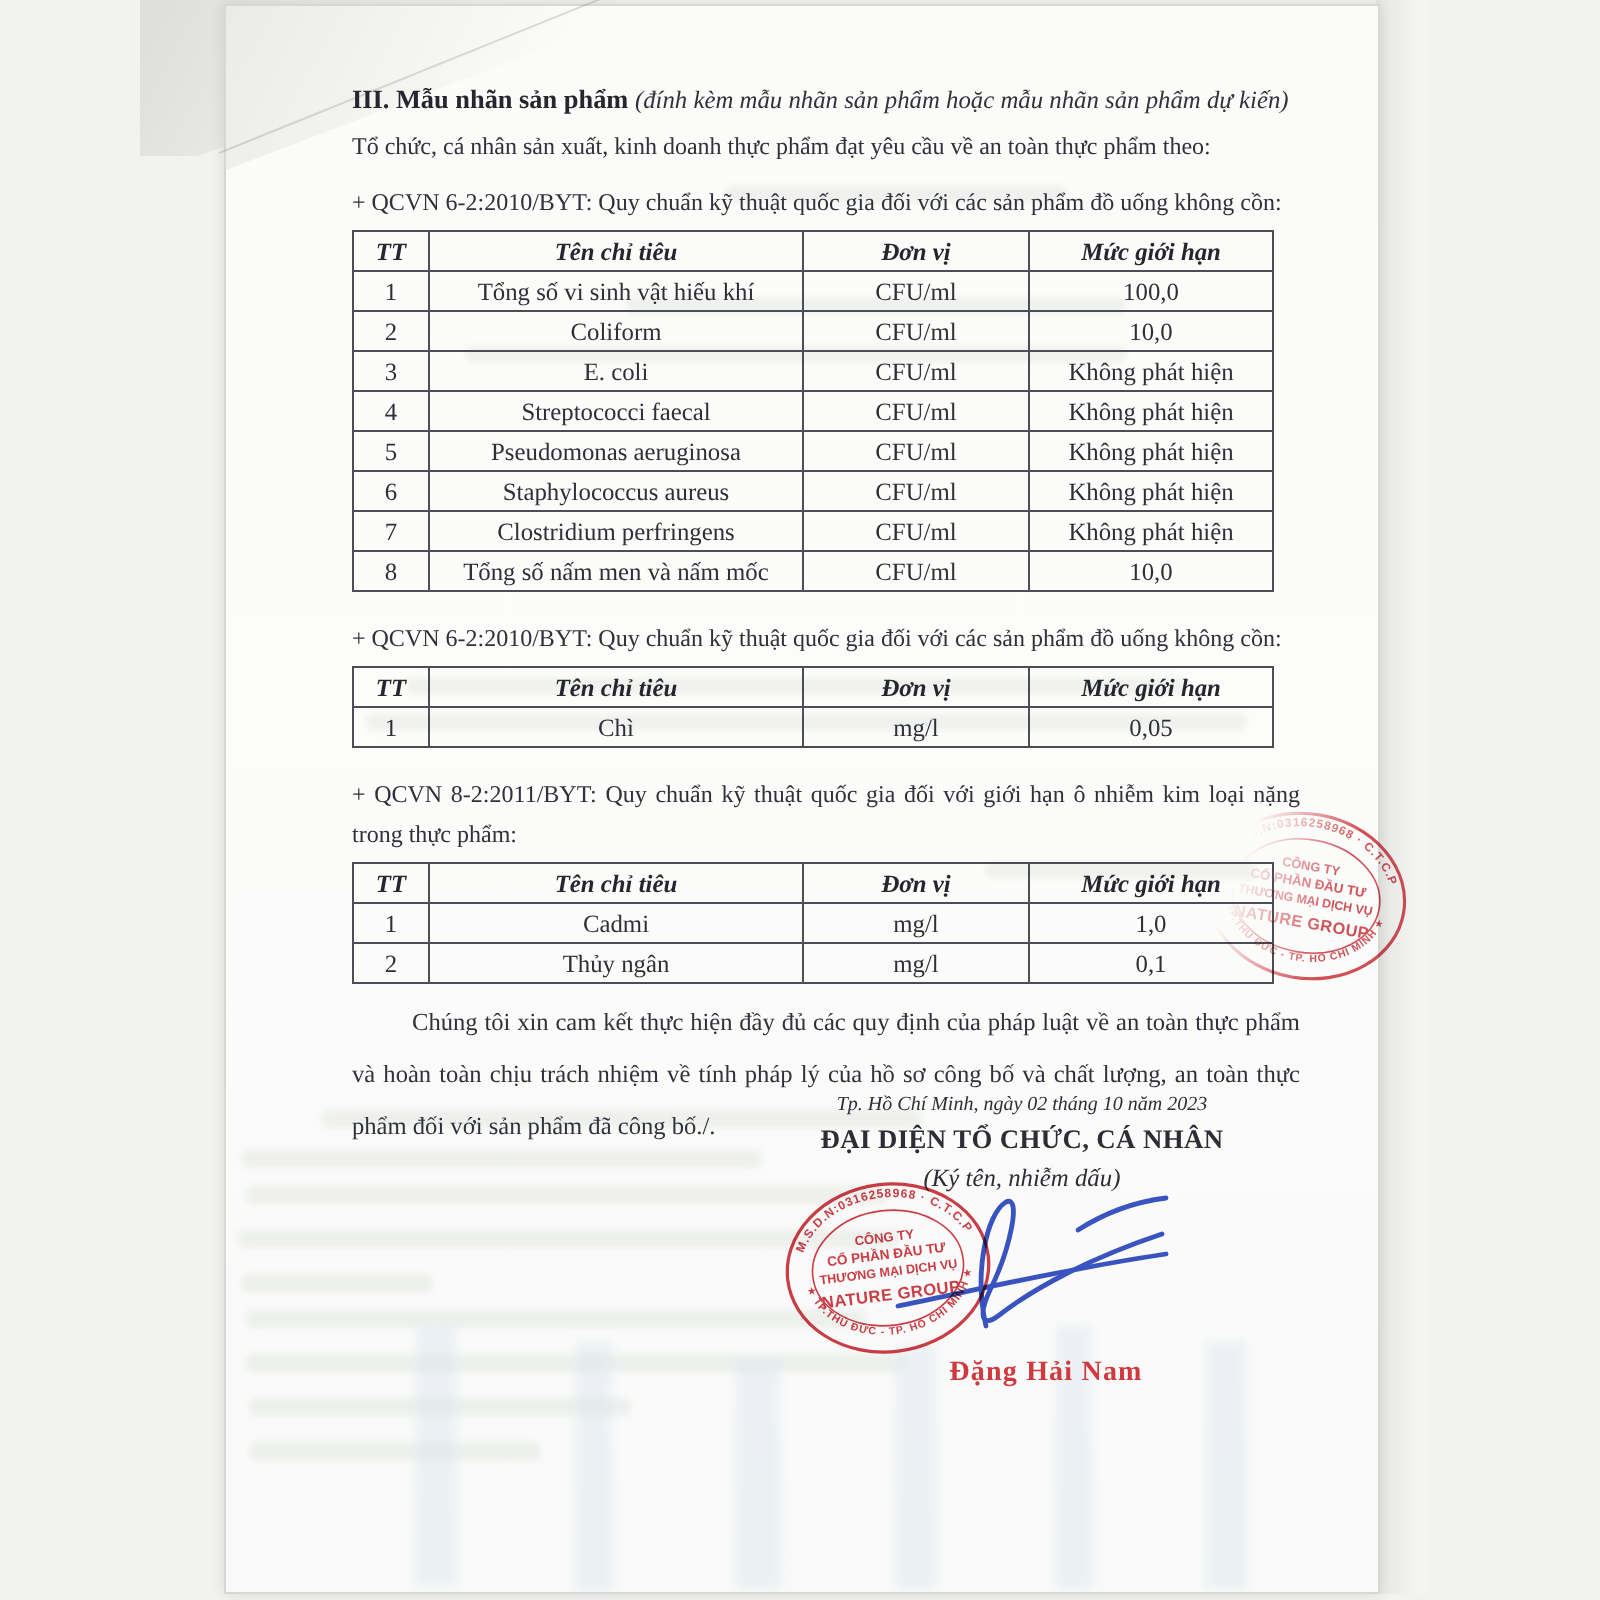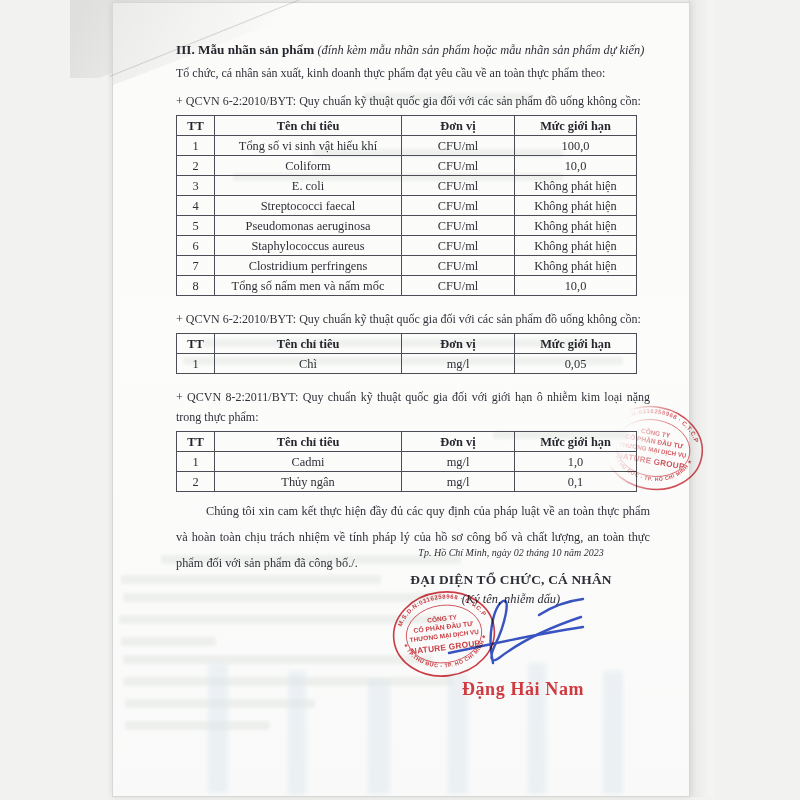--- a/index.html
+++ b/index.html
@@ -58,38 +58,38 @@
   .std-heading{margin:9px 0 4px;text-align:justify;line-height:20px;}
   .std-section + .std-section .std-heading{margin-top:13px;}
   table.std-table{
     border-collapse:collapse;width:460px;table-layout:fixed;
     font-size:12.4px;color:#2e2f37;
   }
   table.std-table th,table.std-table td{
     border:1px solid #4d4e55;height:19px;line-height:14px;
     padding:0 2px;overflow:hidden;white-space:nowrap;
   }
-  table.std-table th{font-weight:bold;text-align:center;color:#26272e;}
+  table.std-table th{font-weight:bold;text-align:center;color:#26272e;font-style:italic;}
   td.c0,td.c2,td.c3{text-align:center;}
   td.c1{text-align:center;padding-left:9px;}
   .commitment{
     margin-top:6px;text-align:justify;text-indent:30px;
     line-height:26px;font-size:12.3px;
   }
   
   .sig-area{
     position:absolute;left:233px;top:544px;width:330px;
     text-align:center;color:#2c2d35;
   }
   .place-date{font-size:10px;font-style:italic;}
-  .rep-title{font-size:13.4px;font-weight:bold;margin-top:14px;letter-spacing:.2px;}
+  .rep-title{font-size:13.4px;font-weight:bold;margin-top:4px;letter-spacing:.2px;}
   .sign-note{font-size:12.4px;font-style:italic;margin-top:4px;}
   .signer-name{
     position:absolute;left:320px;top:676px;width:180px;text-align:center;
-    font-size:18px;font-weight:bold;color:#cf3a40;letter-spacing:.6px;
+    font-size:14px;font-weight:bold;color:#cf3a40;letter-spacing:.6px;
   }
   
   .stamp{position:absolute;mix-blend-mode:multiply;color:#cd333c;}
   .stamp-main{left:278px;top:586px;width:106px;height:90px;transform:rotate(-7deg);opacity:.95;}
   .stamp-partial{
     left:488px;top:392px;width:104px;height:106px;transform:rotate(10deg);opacity:.9;
     -webkit-mask-image:linear-gradient(100deg,rgba(0,0,0,0) 20%,rgba(0,0,0,.5) 42%,rgba(0,0,0,.95) 62%);
     mask-image:linear-gradient(100deg,rgba(0,0,0,0) 20%,rgba(0,0,0,.5) 42%,rgba(0,0,0,.95) 62%);
   }
   .stamp text{fill:currentColor;font-family:"Liberation Sans","DejaVu Sans",sans-serif;font-weight:bold;}

